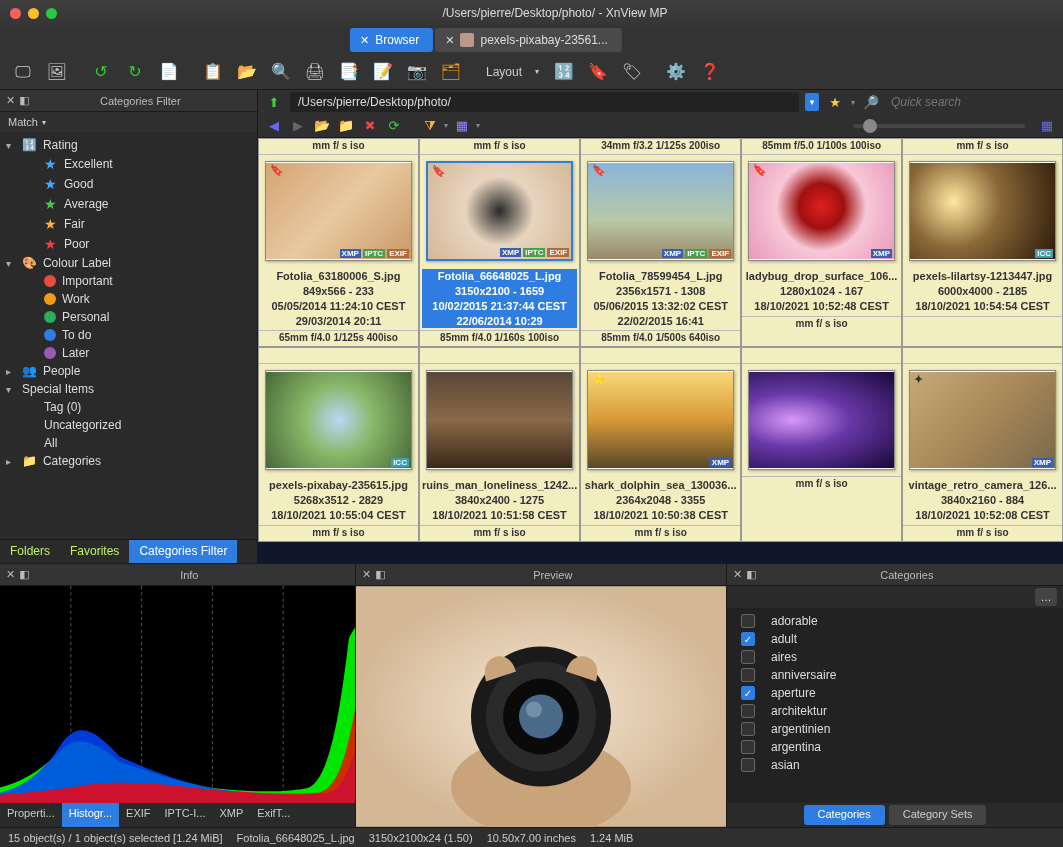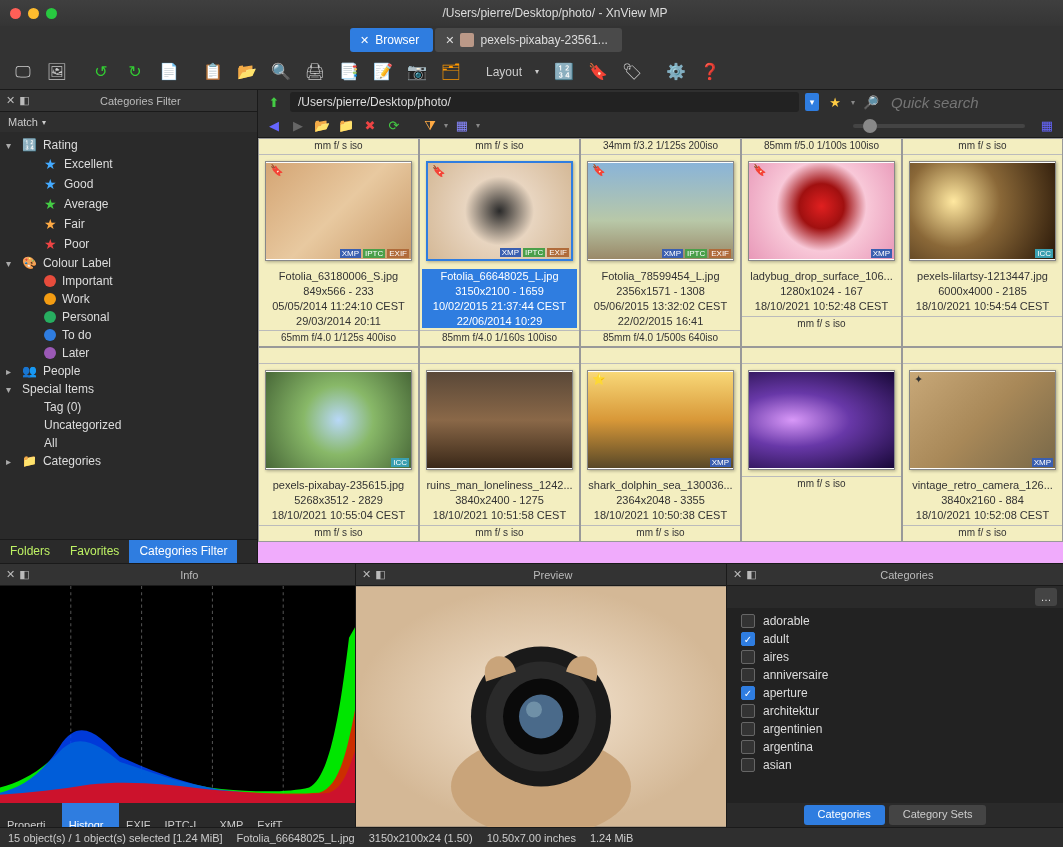--- a/index.html
+++ b/index.html
@@ -42,27 +42,27 @@
 .dot { width:12px; height:12px; border-radius:50%; display:inline-block; }
 .bottomtabs { height:24px; display:flex; background:#2a2a2a; border-top:1px solid #1a1a1a; }
 .bottomtabs .btab { padding: 4px 10px; font-size:12px; color:#bef264; cursor:pointer; }
 .bottomtabs .btab.active { background:#2f7de0; color:#fff; }
 
 
 .browser { flex:1; display:flex; flex-direction:column; background:#2a2a2a; }
 .pathrow { height:24px; display:flex; align-items:center; gap:6px; padding: 0 6px; background:#2f2f2f; }
 .pathbox { flex:1; background:#222; border-radius:3px; height:20px; display:flex; align-items:center; padding:0 8px; color:#ddd; font-size:12px; }
 .patharrow { width:14px; height:18px; background:#2f7de0; border-radius:2px; display:flex; align-items:center; justify-content:center; color:#fff; font-size:9px; }
-.searchbox { width:170px; height:20px; background:#2f2f2f; border:none; color:#f0abfc; font-size:15px; padding:0 4px; font-style:italic; }
+.searchbox { width:170px; height:20px; background:#2f2f2f; border:none; color:#f0abfc; font-size:12px; padding:0 4px; font-style:italic; }
 .toolrow2 { height:24px; display:flex; align-items:center; gap:4px; padding: 0 6px; background:#2f2f2f; border-bottom:1px solid #1a1a1a; }
 .ticon { width:20px; height:20px; display:flex; align-items:center; justify-content:center; font-size:13px; cursor:pointer; }
 .slider { flex:0 0 180px; display:flex; align-items:center; margin-left:auto; padding-right:8px; }
 .slider .track { flex:1; height:4px; background:#444; border-radius:2px; position:relative; }
 .slider .thumb { width:14px; height:14px; background:#888; border-radius:50%; position:absolute; top:-5px; left:10px; }
-.gridwrap { flex:1; overflow:auto; background:#f0abfc; }
+.gridwrap { flex:1; overflow:auto; background:#0f172a;font-weight:bold; }
 .thumbgrid { display:grid; grid-template-columns: repeat(5, 1fr); }
 .cell { background:#f3eec0; border:1px solid #999; display:flex; flex-direction:column; font-size:11px; color:#333; }
 .cellhdr { height:16px; text-align:center; font-size:10px; border-bottom:1px solid #bbb; padding-top:1px; }
 .thumbbox { margin:6px; background:#fff; border:1px solid #888; box-shadow:1px 1px 3px rgba(0,0,0,.3); min-height:100px; display:flex; align-items:center; justify-content:center; position:relative; }
 .cell.selected .thumbbox { border:2px solid #2f7de0; }
 .thumbimg { width:100%; height:96px; }
 .tags { position:absolute; bottom:2px; right:2px; display:flex; gap:2px; }
 .tag { font-size:8px; padding:0 2px; color:#fff; }
 .tag.xmp{background:#3a5fb0}.tag.iptc{background:#4a9f4a}.tag.exif{background:#b06b3a}.tag.icc{background:#3a9fb0}
 .flagtop { position:absolute; top:2px; left:4px; font-size:11px; }
@@ -73,26 +73,26 @@
 
 .bottom { height:264px; display:flex; border-top:1px solid #1a1a1a; }
 .panel { display:flex; flex-direction:column; background:#222; border-right:1px solid #1a1a1a; }
 .panel:last-child { border-right:none; }
 .pnl-info { width:356px; }
 .pnl-prev { flex:1; }
 .pnl-cat { width:336px; }
 .histo { flex:1; background:#000; position:relative; overflow:hidden; }
 .histosvg { width:100%; height:100%; }
 .infotabs { height:24px; display:flex; background:#2a2a2a; }
-.infotabs .it { padding:16px 7px; font-size:11px; color:#ccc; white-space:nowrap; cursor:pointer; }
+.infotabs .it { padding:4px 7px; font-size:11px; color:#ccc; white-space:nowrap; cursor:pointer; }
 .infotabs .it.active { background:#2f7de0; color:#fff; }
 .preview { flex:1; display:flex; align-items:center; justify-content:center; background:#222; }
 .preview svg { width:100%; height:100%; }
 .catlist { flex:1; overflow:auto; padding:4px 0; }
-.catitem { display:flex; align-items:center; gap:8px; padding:2px 14px; font-size:12px; color:#ddd; }
+.catitem { display:flex; align-items:center; gap:16px; padding:2px 14px; font-size:12px; color:#ddd; }
 .cb { width:14px; height:14px; border:1px solid #666; border-radius:2px; background:#333; display:flex; align-items:center; justify-content:center; font-size:10px; color:#fff; }
 .cb.on { background:#2f7de0; border-color:#2f7de0; }
 .catbot { height:24px; display:flex; justify-content:center; gap:4px; padding:2px; background:#2a2a2a; }
 .catbot .ct { padding:3px 14px; font-size:11px; color:#ccc; border-radius:3px; cursor:pointer; }
 .catbot .ct.active { background:#2f7de0; color:#fff; }
 .catbot .ct.inact { background:#444; }
 .catmenu { height:22px; display:flex; justify-content:flex-end; padding:2px 6px; background:#2a2a2a; }
 .dotsbtn { width:22px; height:18px; background:#444; border-radius:3px; display:flex; align-items:center; justify-content:center; font-size:11px; color:#ddd; cursor:pointer; }
 
 

